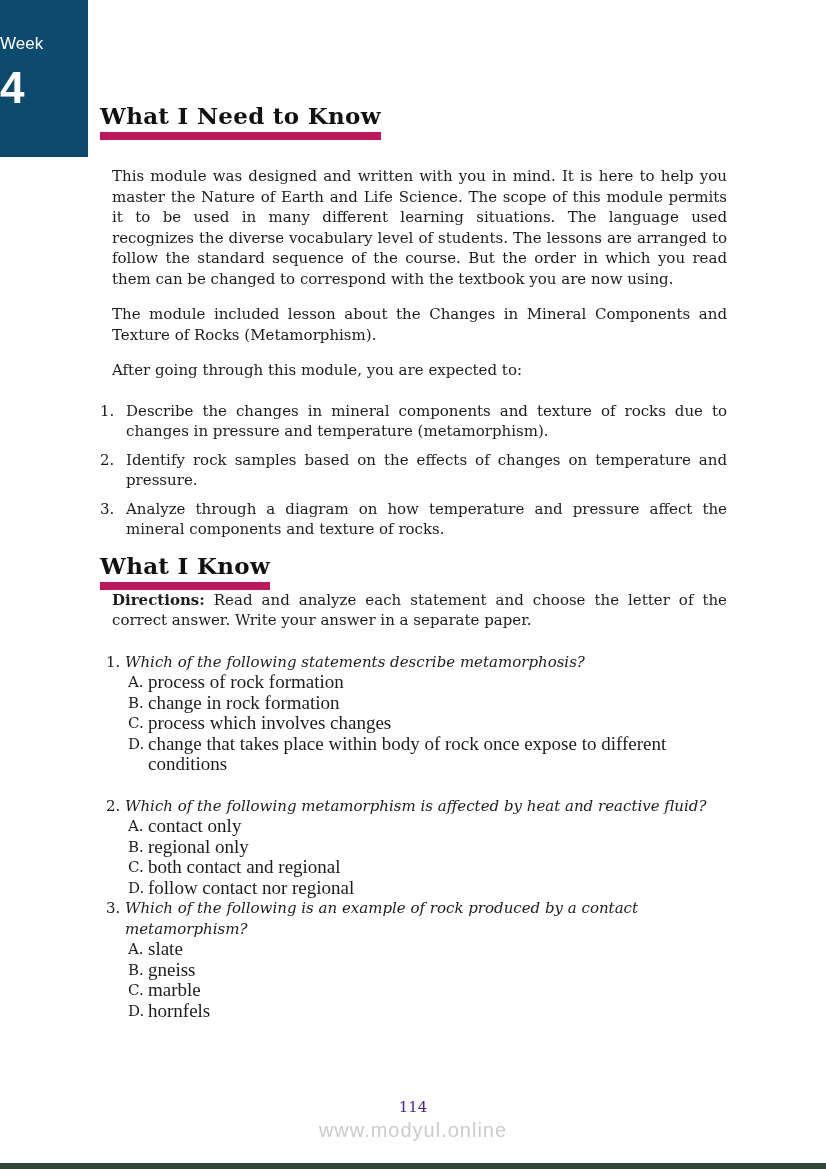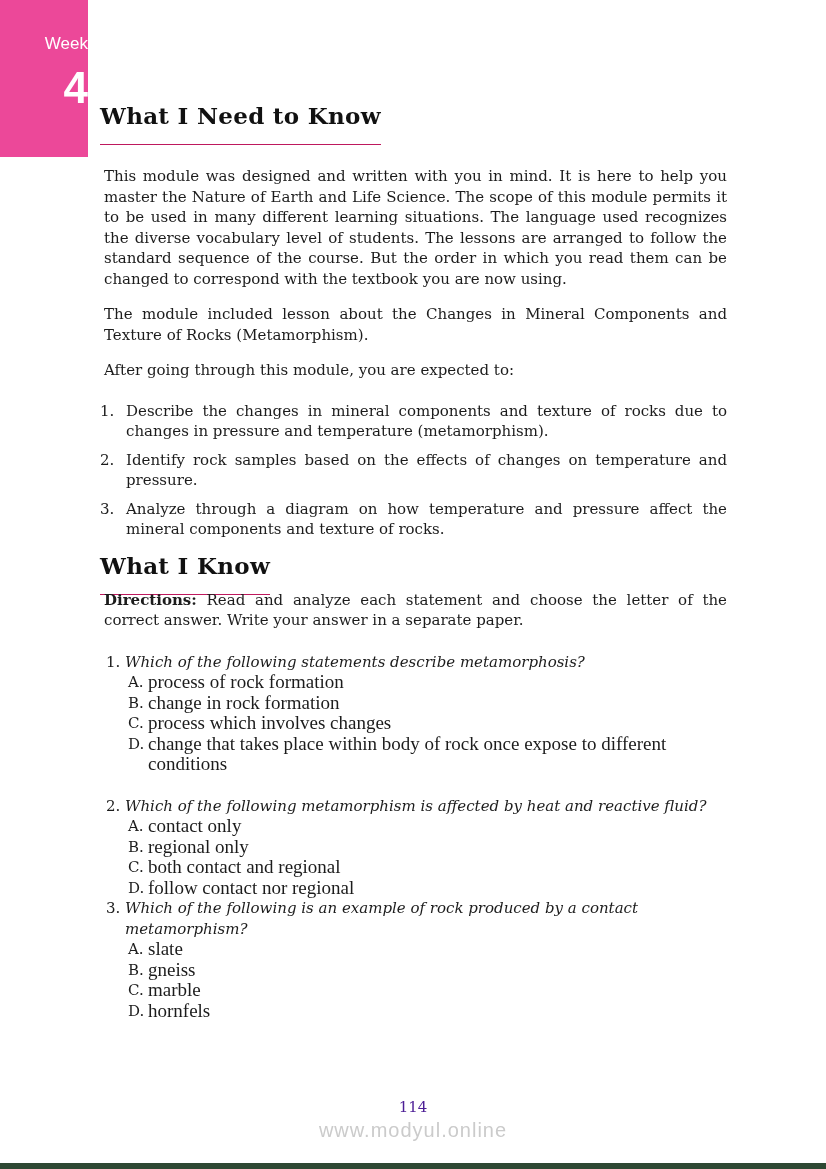--- a/index.html
+++ b/index.html
@@ -10,23 +10,23 @@
     position: relative;
     overflow: hidden;
     font-family: "DejaVu Serif", serif;
     color: #1c1c1c;
   }
 
   
   .week-badge {
     position: absolute; left: 0; top: 0;
     width: 88px; height: 157px;
-    background: #ec4899;
+    background: #0c4a6e;
     color: #ffffff;
-    text-align: right;
+    text-align: left;
     font-family: "Liberation Sans", sans-serif;
   }
   .week-label { margin-top: 34px; font-size: 17px; }
   .week-number { margin-top: 12px; font-size: 44px; font-weight: bold; line-height: 1; }
 
   
   .content {
     position: absolute; left: 100px; top: 0;
     width: 627px;
   }
@@ -36,28 +36,28 @@
     font-size: 23px;
     font-weight: bold;
     letter-spacing: 0.3px;
     color: #111111;
     margin: 0;
     line-height: 28px;
   }
   h1.first-title  { margin: 102px 0 36px 0; }
   h1.second-title { margin: 12px 0 10px 0; }
   h1.section-title .title-underline {
-    border-bottom: 1px solid #be185d;
-    padding-bottom: 15px;
+    border-bottom: 8px solid #be185d;
+    padding-bottom: 3px;
   }
 
   p.body-par {
     font-size: 15px;
     line-height: 20.5px;
-    margin: 0 0 15px 4px;
+    margin: 0 0 15px 12px;
   }
   .just { text-align: justify; }
 
   .objectives { margin: 20px 0 0 0; }
   .obj-item { display: flex; margin-bottom: 8px; }
   .obj-num  { width: 26px; flex: 0 0 26px; font-size: 15px; line-height: 20.5px; }
   .obj-text { flex: 1; font-size: 15px; line-height: 20.5px; }
 
   .directions-par { margin-bottom: 0; }
   .directions-label { font-weight: bold; }

